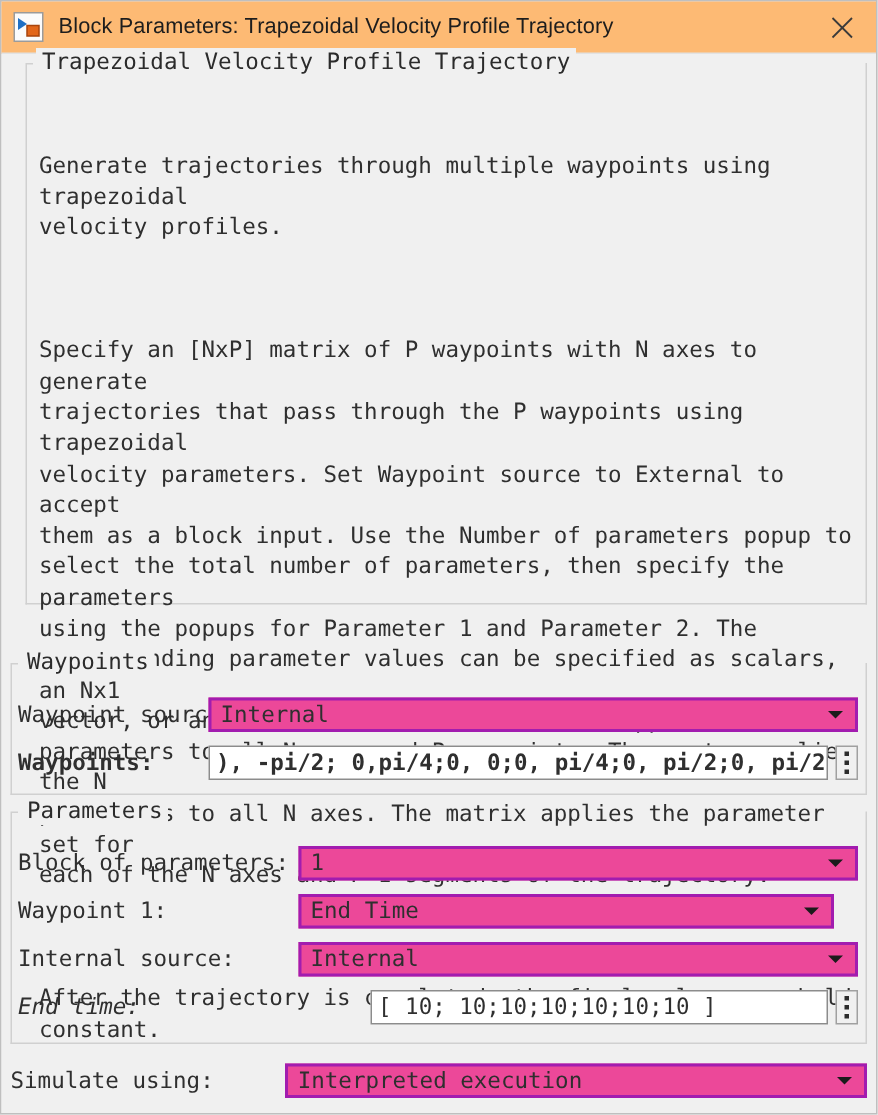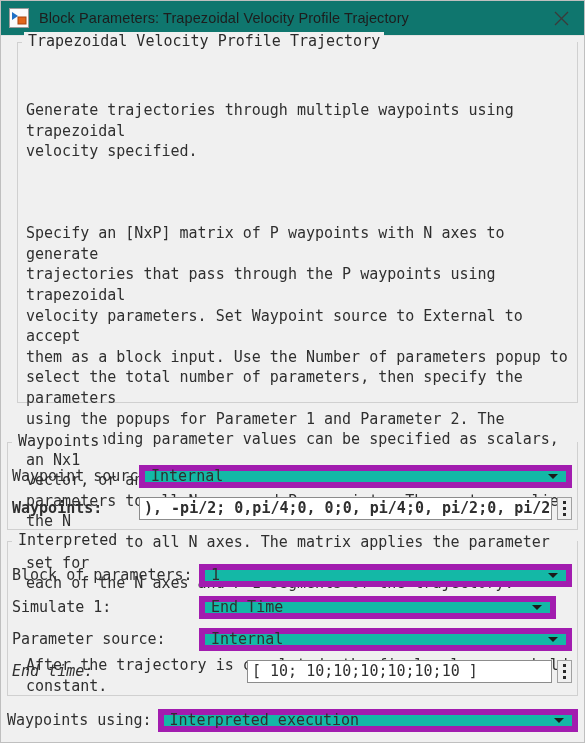--- a/index.html
+++ b/index.html
@@ -23,21 +23,21 @@
     background: #f0f0f0;
     border: 1px solid #bfbfbf;
     display: flex;
     flex-direction: column;
   }
 
   
   .titlebar {
     height: 35px;
     min-height: 35px;
-    background: #0f766e;
+    background: #fdba74;
     display: flex;
     align-items: center;
     border-bottom: 1px solid #e2e2e2;
     padding-left: 7px;
     box-sizing: border-box;
   }
   .app-icon {
     width: 22px;
     height: 22px;
     position: relative;
@@ -143,22 +143,22 @@
     color: #2f2f2f;
     white-space: nowrap;
     line-height: 20px;
   }
 
   
   .combo {
     position: relative;
     height: 23px;
     box-sizing: border-box;
-    background: #14b8a6;
-    border: 6px solid #a21caf;
+    background: #ec4899;
+    border: 2px solid #a21caf;
     display: flex;
     align-items: center;
     font-size: 15px;
     color: #2f2f2f;
     padding-left: 6px;
     cursor: default;
   }
   .combo-value { white-space: nowrap; line-height: 20px; }
   .combo-arrow {
     position: absolute;
@@ -219,21 +219,21 @@
     height: 24px;
     display: flex;
     align-items: center;
   }
   .sim-label {
     font-size: 15px;
     color: #2f2f2f;
     white-space: nowrap;
     margin-right: 6px;
   }
-  .sim-combo { flex: 1 1 auto; }
+  .sim-combo { flex: 1 1 auto; margin-left: 42px; }
 </style>
 </head>
 <body>
 
 <div class="dialog">
 
   <div class="titlebar">
     <span class="app-icon">
       <svg width="22" height="22" viewBox="0 0 22 22">
         <rect x="1.5" y="1.5" width="19" height="19" fill="#fbfbfb" stroke="#9b9b9b" stroke-width="1"></rect>
@@ -249,21 +249,21 @@
       </svg>
     </span>
   </div>
 
   <div class="body-area">
 
     <div class="desc-group">
       <span class="group-legend">Trapezoidal Velocity Profile Trajectory</span>
       <div class="desc-body">
         <p class="desc-para">Generate trajectories through multiple waypoints using trapezoidal
-velocity specified.</p>
+velocity profiles.</p>
         <p class="desc-para">Specify an [NxP] matrix of P waypoints with N axes to generate
 trajectories that pass through the P waypoints using trapezoidal
 velocity parameters. Set Waypoint source to External to accept
 them as a block input. Use the Number of parameters popup to
 select the total number of parameters, then specify the parameters
 using the popups for Parameter 1 and Parameter 2. The
 corresponding parameter values can be specified as scalars, an Nx1
 vector, or an [Nx(P-1)] matrix. The scalar applies the same
 parameters to all N axes and P waypoints. The vector applies the N
 parameters to all N axes. The matrix applies the parameter set for
@@ -291,61 +291,61 @@
         </div>
         <span class="dots-btn" style="right:5px;">
           <i></i>
           <i></i>
           <i></i>
         </span>
       </div>
     </div>
 
     <div class="fieldgroup" id="parameters-group">
-      <span class="group-legend">Interpreted</span>
+      <span class="group-legend">Parameters</span>
 
       <div class="row" style="top:22px;">
         <span class="row-label" style="position:absolute;left:4px;">Block of parameters:</span>
         <div class="combo" style="position:absolute;left:191px;right:5px;">
           <span class="combo-value">1</span>
           <span class="combo-arrow"></span>
         </div>
       </div>
 
       <div class="row" style="top:54px;">
-        <span class="row-label" style="position:absolute;left:4px;">Simulate 1:</span>
+        <span class="row-label" style="position:absolute;left:4px;">Waypoint 1:</span>
         <div class="combo" style="position:absolute;left:191px;right:21px;">
           <span class="combo-value">End Time</span>
           <span class="combo-arrow"></span>
         </div>
       </div>
 
       <div class="row" style="top:86px;">
-        <span class="row-label" style="position:absolute;left:4px;">Parameter source:</span>
+        <span class="row-label" style="position:absolute;left:4px;">Internal source:</span>
         <div class="combo" style="position:absolute;left:191px;right:5px;">
           <span class="combo-value">Internal</span>
           <span class="combo-arrow"></span>
         </div>
       </div>
 
       <div class="row" style="top:118px;">
         <span class="row-label" style="position:absolute;left:4px;font-style:italic;">End time:</span>
         <div class="textfield" style="position:absolute;left:191px;right:25px;margin-left:48px;">
           <span class="tf-value">[ 10; 10;10;10;10;10;10 ]</span>
         </div>
         <span class="dots-btn" style="right:5px;">
           <i></i>
           <i></i>
           <i></i>
         </span>
       </div>
     </div>
 
     <div class="sim-row">
-      <span class="sim-label">Waypoints using:</span>
+      <span class="sim-label">Simulate using:</span>
       <div class="combo sim-combo">
         <span class="combo-value">Interpreted execution</span>
         <span class="combo-arrow"></span>
       </div>
     </div>
 
   </div>
 </div>
 
 </body></html>

